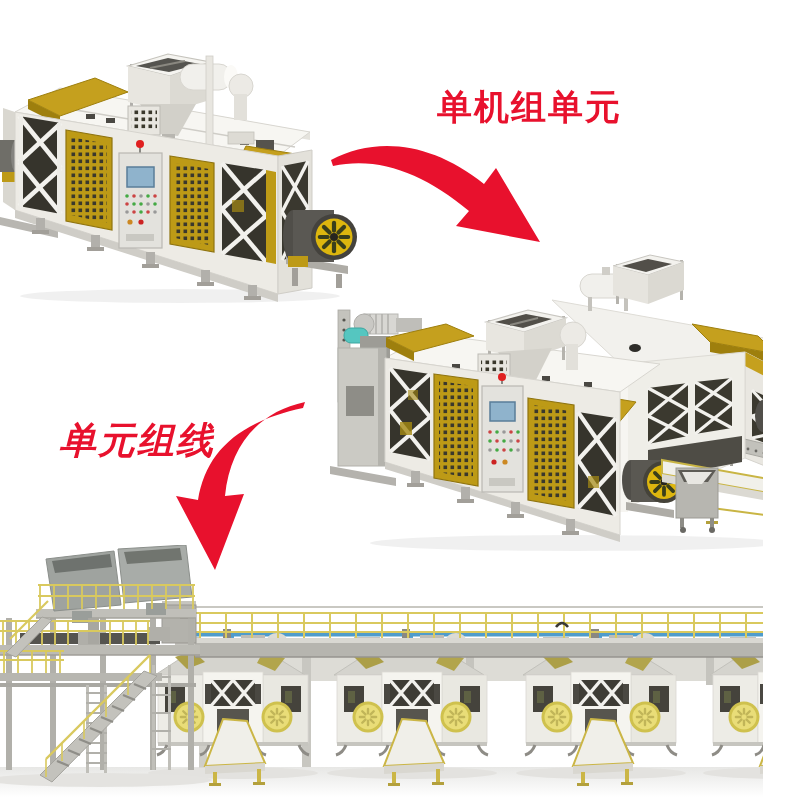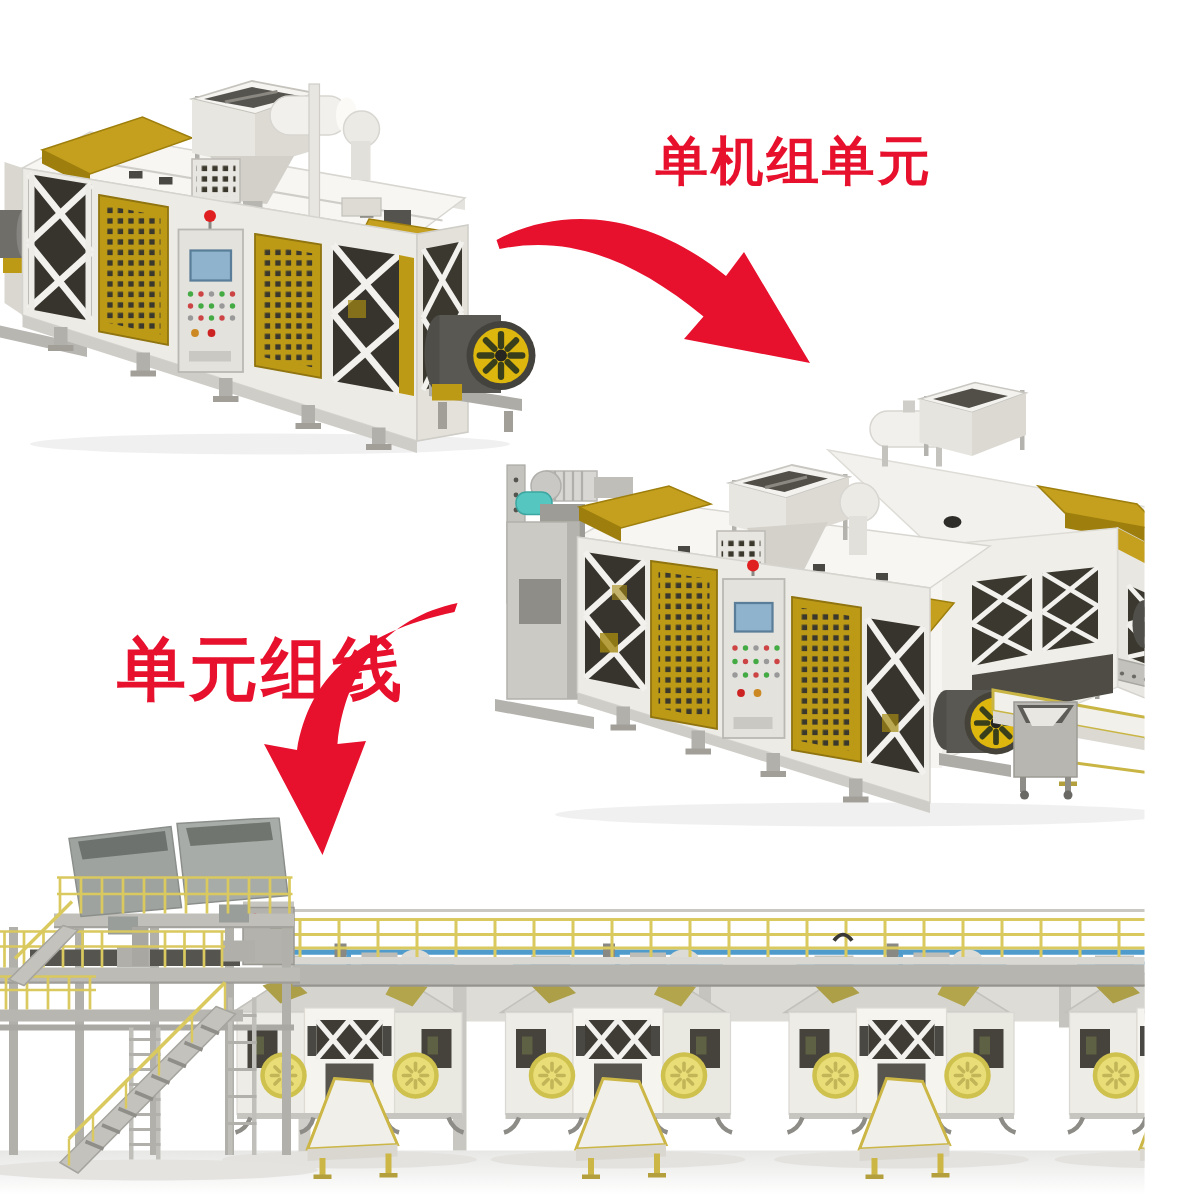--- a/index.html
+++ b/index.html
@@ -7,21 +7,21 @@
           font-family:"Liberation Sans","DejaVu Sans",sans-serif;}
   .illus{position:absolute;}
   .pos-single{left:0px;top:4px;}
   .pos-double{left:330px;top:240px;}
   .pos-line{left:0px;top:545px;}
   .arrow{position:absolute;}
   .arrow1{left:328px;top:134px;}
   .arrow2{left:170px;top:398px;}
   .step-label{position:absolute;font-weight:700;color:#e8112d;letter-spacing:2px;white-space:nowrap;}
   .label1{left:437px;top:84px;font-size:35px;}
-  .label2{left:78px;top:416px;font-size:46px;}
+  .label2{left:59px;top:416px;font-size:37px;font-style:italic;}
 </style>
 </head>
 <body>
 
 <div class="canvas">
 
   <svg class="illus pos-single" width="365" height="300" viewBox="0 0 365 300" role="img" xmlns="http://www.w3.org/2000/svg" xmlns:xlink="http://www.w3.org/1999/xlink">
     <defs>
       <pattern id="perf" width="7" height="7" patternUnits="userSpaceOnUse">
         <rect x="1.5" y="1.5" width="3.6" height="3.6" fill="#3a382c"></rect>

